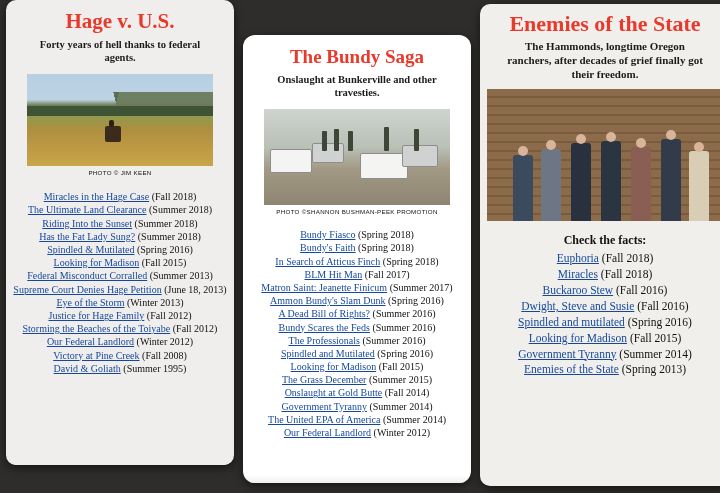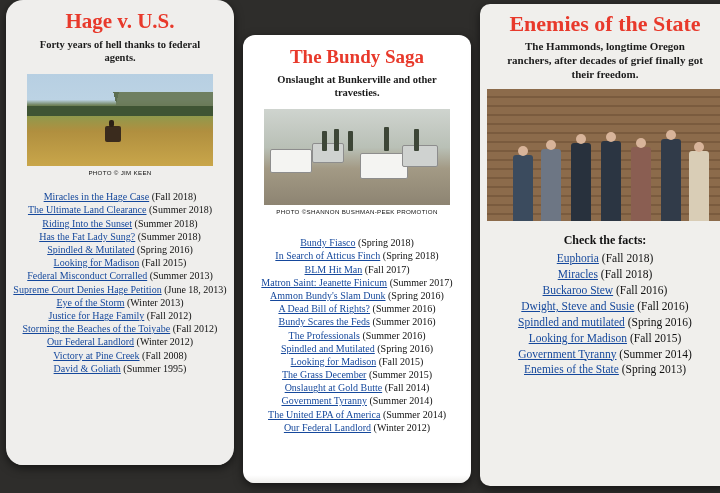--- a/index.html
+++ b/index.html
@@ -78,21 +78,21 @@
     text-decoration: none;
   }
 
   
   #card-hage {
     left: 6px;
     top: 0px;
     width: 228px;
     height: 465px;
     background: #efeeec;
-    border-radius: 17px;
+    border-radius: 10px;
   }
   #card-hage .card-title { font-size: 21px; margin: 10px 0 6px; }
   #card-hage .hage-photo {
     width: 186px;
     height: 92px;
     margin: 10px auto 0;
     display: block;
     border: 0;
     background: linear-gradient(#b7cfe2 0%, #bcd3e4 28%, #6d7f56 34%, #8d9a4e 44%, #b08f3f 62%, #c9a64a 100%);
     position: relative;
@@ -265,22 +265,23 @@
         <div class="suv suvdark" style="left:138px;top:36px; width:34px; height:20px;"></div>
         <div class="officer" style="left:58px; top:22px; height:20px;"></div>
         <div class="officer" style="left:70px; top:20px; height:22px;"></div>
         <div class="officer" style="left:84px; top:22px; height:20px;"></div>
         <div class="officer" style="left:120px;top:18px; height:24px;"></div>
         <div class="officer" style="left:150px;top:20px; height:22px;"></div>
       </div>
       <div class="photo-credit">PHOTO ©SHANNON BUSHMAN-PEEK PROMOTION</div>
     </div>
 
-    <div class="link-list" id="bundy-links" style="margin-top:21px;">
+    <div class="link-list" id="bundy-links" style="margin-top:13px;">
         <div class="row"><a>Bundy Fiasco</a><span class="yr"> (Spring 2018)</span></div>
+        <div class="row"><a>Bundy's Faith</a><span class="yr"> (Spring 2018)</span></div>
         <div class="row"><a>In Search of Atticus Finch</a><span class="yr"> (Spring 2018)</span></div>
         <div class="row"><a>BLM Hit Man</a><span class="yr"> (Fall 2017)</span></div>
         <div class="row"><a>Matron Saint: Jeanette Finicum</a><span class="yr"> (Summer 2017)</span></div>
         <div class="row"><a>Ammon Bundy's Slam Dunk</a><span class="yr"> (Spring 2016)</span></div>
         <div class="row"><a>A Dead Bill of Rights?</a><span class="yr"> (Summer 2016)</span></div>
         <div class="row"><a>Bundy Scares the Feds</a><span class="yr"> (Summer 2016)</span></div>
         <div class="row"><a>The Professionals</a><span class="yr"> (Summer 2016)</span></div>
         <div class="row"><a>Spindled and Mutilated</a><span class="yr"> (Spring 2016)</span></div>
         <div class="row"><a>Looking for Madison</a><span class="yr"> (Fall 2015)</span></div>
         <div class="row"><a>The Grass December</a><span class="yr"> (Summer 2015)</span></div>

